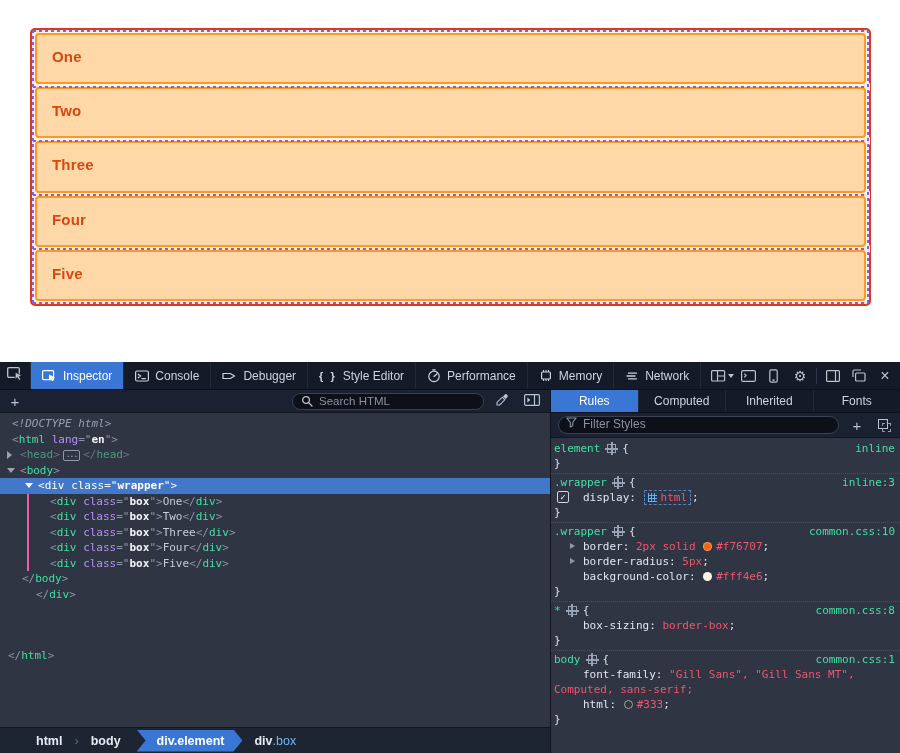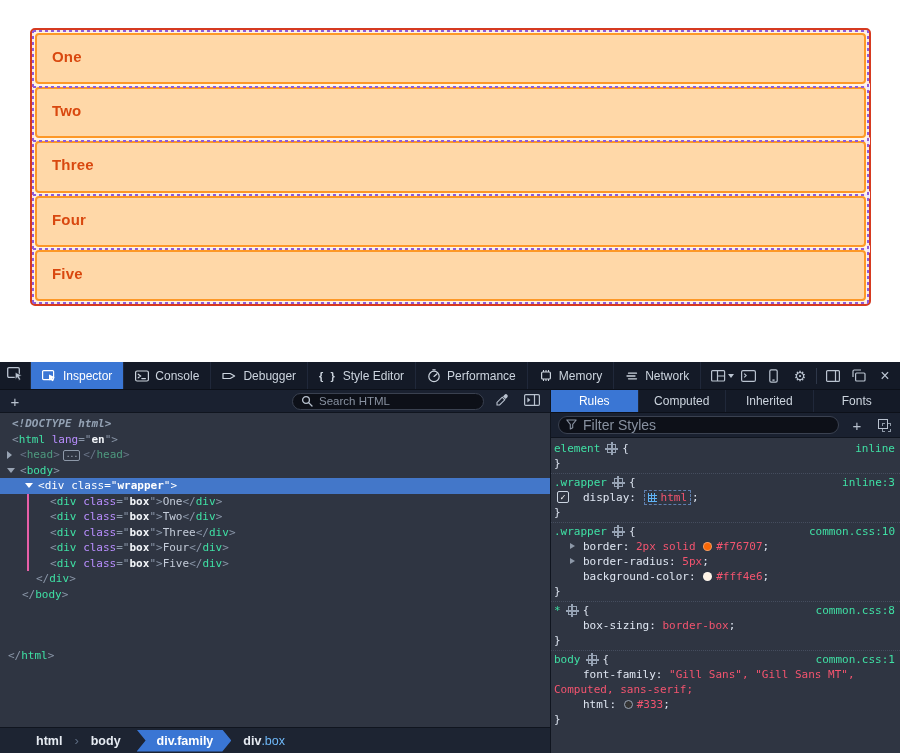--- a/index.html
+++ b/index.html
@@ -52,21 +52,21 @@
 .csep{color:#5d6b80;font-size:13px}
 .crumb.bsel{background:#3a76d4;color:#fff;clip-path:polygon(0 0,calc(100% - 9px) 0,100% 50%,calc(100% - 9px) 100%,0 100%,9px 50%);padding:4px 18px 4px 20px;margin-left:4px}
 .crumb .suffix{color:#6fb8f8;font-weight:400}
 
 .right{flex:1;display:flex;flex-direction:column;background:#2f3542}
 .side-tabs{height:23px;background:#141a27;border-bottom:1px solid #0c1019;display:flex;flex:0 0 auto}
 .stab{flex:1;display:flex;align-items:center;justify-content:center;border-right:1px solid #20283a;color:#ccd4de;white-space:nowrap}
 .stab:last-child{border-right:none}
 .stab.active{background:#3a76d4;color:#fff}
 .filter-row{height:25px;background:#1a2130;border-bottom:1px solid #10151f;display:flex;align-items:center;padding:0 7px;gap:9px;flex:0 0 auto}
-.filterpill{flex:1;height:18px;border:1px solid #3a4150;background:#0d1018;border-radius:9px;display:flex;align-items:flex-end;gap:6px;padding:0 7px;color:#8891a0;font-size:14px}
+.filterpill{flex:1;height:18px;border:1px solid #3a4150;background:#0d1018;border-radius:9px;display:flex;align-items:flex-start;gap:6px;padding:0 7px;color:#8891a0;font-size:12px}
 .fbtn{color:#b9c2cf;font-size:15px;line-height:1;display:flex;align-items:center;justify-content:center;width:18px}
 .clsicon{position:relative;width:13px;height:13px;display:inline-block}
 .clsicon::before{content:"";position:absolute;left:0;top:0;width:8px;height:8px;border:1.2px solid #b9c2cf}
 .clsicon::after{content:"";position:absolute;right:0;bottom:0;width:7px;height:7px;border:1px dashed #8e98a6}
 .rules{flex:1;font-family:"DejaVu Sans Mono","Liberation Mono",monospace;font-size:11px;color:#d9e0ec;overflow:hidden;padding-top:2px}
 .rule{padding:1px 0 2px}
 .rule + .rule{border-top:1px dotted #454d5e}
 .rline{position:relative;line-height:15px;padding-left:3px;white-space:pre}
 .rsel{color:#3fe0a4}
 .src{float:right;color:#3fe0a4;padding-right:5px}
@@ -264,39 +264,39 @@
             </div>
           <div class="tool-ic">
               <span><svg width="16" height="12" viewBox="0 0 16 12">
                   <rect x="0.6" y="0.6" width="14.8" height="10.8" rx="1.2" fill="none" stroke="currentColor" stroke-width="1.2"></rect>
                   <path d="M10.5 0.6v10.8" stroke="currentColor" stroke-width="1.2"></path>
                   <path d="M3.4 3.6L6.4 6l-3 2.4z" fill="currentColor"></path>
                 </svg></span>
             </div>
         </div>
         <div class="markup" id="markup">
-            <div class="mrow" style="padding-left: 12px; font-weight: bold;"><span class="tk-d">&lt;!DOCTYPE html&gt;</span></div>
+            <div class="mrow" style="padding-left: 12px;"><span class="tk-d">&lt;!DOCTYPE html&gt;</span></div>
             <div class="mrow" style="padding-left: 12px;"><span class="tk-p">&lt;</span><span class="tk-t">html</span><span class="tk-n"> </span><span class="tk-a">lang</span><span class="tk-p">="</span><span class="tk-v">en</span><span class="tk-p">"&gt;</span></div>
             <div class="mrow dim" style="padding-left: 20px;"><span class="arr r" style="left: 7px;"></span><span class="tk-p">&lt;</span><span class="tk-t">head</span><span class="tk-p">&gt;</span><span class="mbadge">...</span><span class="tk-p">&lt;/</span><span class="tk-t">head</span><span class="tk-p">&gt;</span></div>
             <div class="mrow" style="padding-left: 20px;"><span class="arr d" style="left: 7px;"></span><span class="tk-p">&lt;</span><span class="tk-t">body</span><span class="tk-p">&gt;</span></div>
             <div class="mrow sel" style="padding-left: 38px;"><span class="arr d" style="left: 25px;"></span><span class="tk-p">&lt;</span><span class="tk-t">div</span><span class="tk-n"> </span><span class="tk-a">class</span><span class="tk-p">="</span><span class="tk-v">wrapper</span><span class="tk-p">"&gt;</span></div>
             <div class="mrow child" style="padding-left: 50px;"><span class="tk-p">&lt;</span><span class="tk-t">div</span><span class="tk-n"> </span><span class="tk-a">class</span><span class="tk-p">="</span><span class="tk-v">box</span><span class="tk-p">"&gt;</span><span class="tk-x">One</span><span class="tk-p">&lt;/</span><span class="tk-t">div</span><span class="tk-p">&gt;</span></div>
             <div class="mrow child" style="padding-left: 50px;"><span class="tk-p">&lt;</span><span class="tk-t">div</span><span class="tk-n"> </span><span class="tk-a">class</span><span class="tk-p">="</span><span class="tk-v">box</span><span class="tk-p">"&gt;</span><span class="tk-x">Two</span><span class="tk-p">&lt;/</span><span class="tk-t">div</span><span class="tk-p">&gt;</span></div>
             <div class="mrow child" style="padding-left: 50px;"><span class="tk-p">&lt;</span><span class="tk-t">div</span><span class="tk-n"> </span><span class="tk-a">class</span><span class="tk-p">="</span><span class="tk-v">box</span><span class="tk-p">"&gt;</span><span class="tk-x">Three</span><span class="tk-p">&lt;/</span><span class="tk-t">div</span><span class="tk-p">&gt;</span></div>
             <div class="mrow child" style="padding-left: 50px;"><span class="tk-p">&lt;</span><span class="tk-t">div</span><span class="tk-n"> </span><span class="tk-a">class</span><span class="tk-p">="</span><span class="tk-v">box</span><span class="tk-p">"&gt;</span><span class="tk-x">Four</span><span class="tk-p">&lt;/</span><span class="tk-t">div</span><span class="tk-p">&gt;</span></div>
             <div class="mrow child" style="padding-left: 50px;"><span class="tk-p">&lt;</span><span class="tk-t">div</span><span class="tk-n"> </span><span class="tk-a">class</span><span class="tk-p">="</span><span class="tk-v">box</span><span class="tk-p">"&gt;</span><span class="tk-x">Five</span><span class="tk-p">&lt;/</span><span class="tk-t">div</span><span class="tk-p">&gt;</span></div>
+            <div class="mrow" style="padding-left: 22px;"><span class="tk-p">&lt;/</span><span class="tk-t">body</span><span class="tk-p">&gt;</span></div>
             <div class="mrow" style="padding-left: 36px;"><span class="tk-p">&lt;/</span><span class="tk-t">div</span><span class="tk-p">&gt;</span></div>
-            <div class="mrow" style="padding-left: 22px;"><span class="tk-p">&lt;/</span><span class="tk-t">body</span><span class="tk-p">&gt;</span></div>
             <div class="mrow" style="padding-left: 8px; margin-top: 46px;"><span class="tk-p">&lt;/</span><span class="tk-t">html</span><span class="tk-p">&gt;</span></div>
           </div>
         <div class="crumbs" id="crumbs">
             <span class="crumb"><span>html</span></span>
             <span class="csep">›</span>
             <span class="crumb"><span>body</span></span>
-            <span class="crumb bsel"><span>div.family</span></span>
+            <span class="crumb bsel"><span>div.element</span></span>
             <span class="crumb"><span>div</span><span class="suffix">.box</span></span>
           </div>
       </div>
 
       <div class="right">
         <div class="side-tabs" id="stabs">
             <div class="stab active">
               <span>Rules</span>
             </div>
             <div class="stab">

